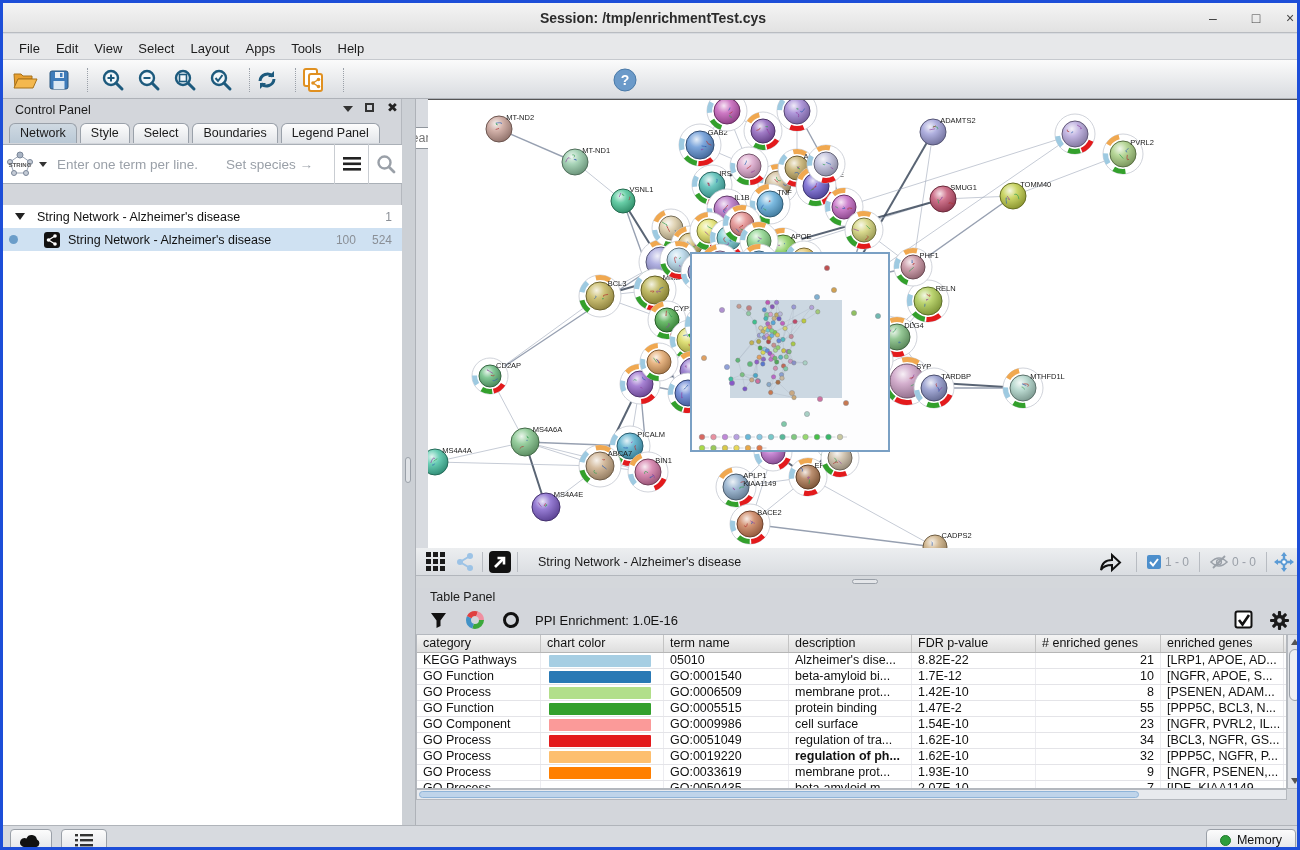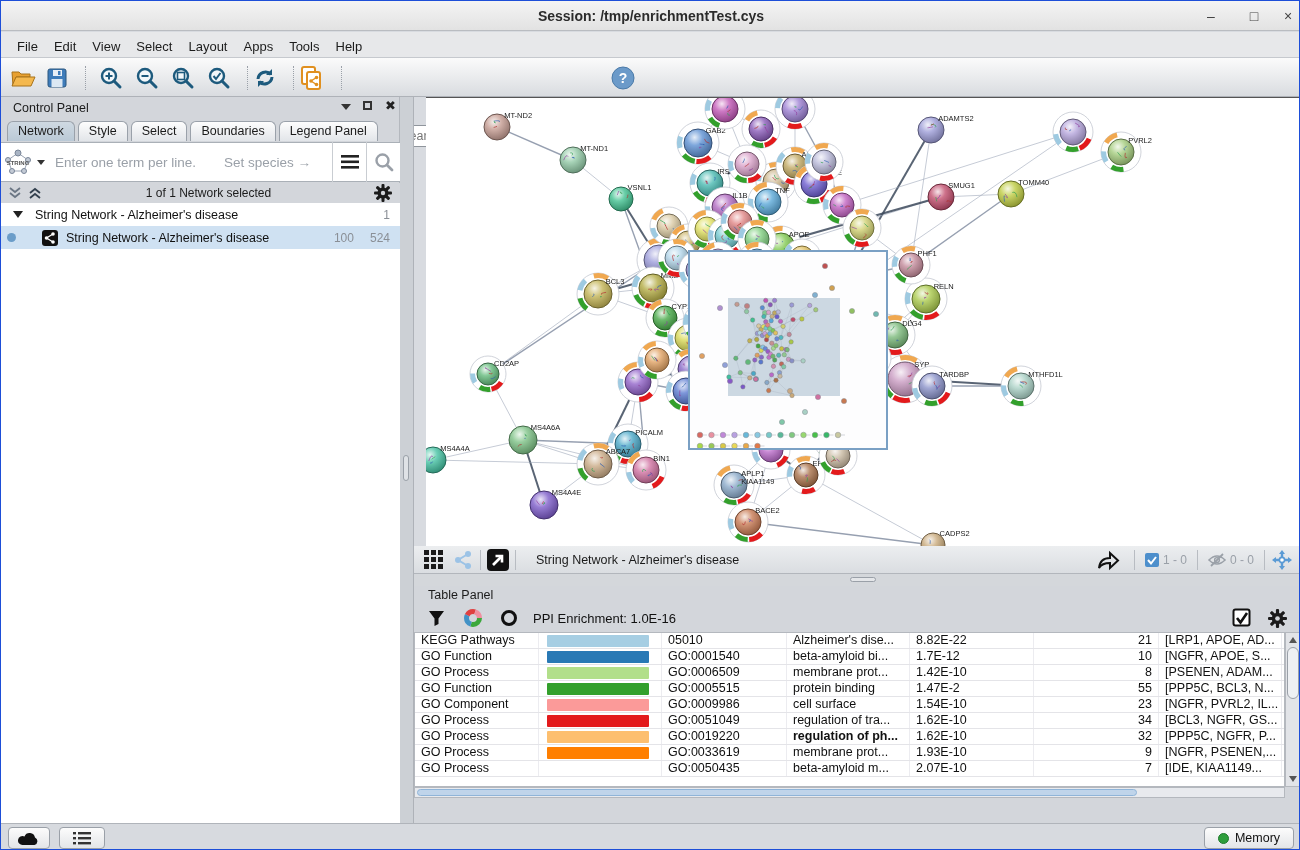--- a/index.html
+++ b/index.html
@@ -1,19 +1,19 @@
 <!DOCTYPE html>
 <html><head>
 <meta charset="utf-8">
 <style>
   html,body{margin:0;padding:0;background:#888;}
   *{box-sizing:border-box;}
   #app{position:relative;width:1300px;height:850px;background:#d8dbe0;
        font-family:"Liberation Sans","DejaVu Sans",sans-serif;overflow:hidden;
-       border:1px solid #1d4ed8;}
+       border:3px solid #1d4ed8;}
   .abs{position:absolute;}
   
   #titlebar{left:0;top:0;width:1300px;height:30px;
     background:linear-gradient(#f4f4f4,#e2e2e2);border-bottom:1px solid #b9bcc1;}
   #title{width:100%;text-align:center;line-height:30px;font-size:14px;font-weight:bold;color:#2b2b2b;}
   .winbtn{top:4px;width:30px;height:22px;text-align:center;line-height:22px;
     font-size:14px;color:#444;cursor:default;}
   
   #menubar{left:0;top:31px;width:1300px;height:26px;background:#e7e8ea;
     border-bottom:1px solid #c6c9ce;display:flex;align-items:flex-end;padding-left:8px;}
@@ -228,39 +228,20 @@
         </svg>
       </div>
       <div class="string-btn">
         <svg width="20" height="20" viewBox="0 0 20 20">
           <circle cx="8.5" cy="8.5" r="6" fill="none" stroke="#9aa0a8" stroke-width="2.4"></circle>
           <path d="M13 13 L18 18" stroke="#9aa0a8" stroke-width="2.8" stroke-linecap="round"></path>
         </svg>
       </div>
     </div>
 
-    <div class="abs" id="netsel-bar">
-      <svg width="16" height="14" style="margin-left:6px" viewBox="0 0 16 14">
-        <path d="M3 2 l5 4 l5-4 M3 7 l5 4 l5-4" fill="none" stroke="#6b7684" stroke-width="1.8"></path>
-      </svg>
-      <svg width="16" height="14" style="margin-left:4px" viewBox="0 0 16 14">
-        <path d="M3 12 l5-4 l5 4 M3 7 l5-4 l5 4" fill="none" stroke="#33404e" stroke-width="1.8"></path>
-      </svg>
-      <span id="netsel-label">1 of 1 Network selected</span>
-      <svg width="18" height="18" style="margin-right:8px" viewBox="0 0 18 18">
-        <g fill="#1b1b1b">
-          <rect x="7.5" y="0" width="3" height="18" rx="1"></rect>
-          <rect x="0" y="7.5" width="18" height="3" rx="1"></rect>
-          <rect x="7.5" y="0" width="3" height="18" rx="1" transform="rotate(45 9 9)"></rect>
-          <rect x="7.5" y="0" width="3" height="18" rx="1" transform="rotate(-45 9 9)"></rect>
-          <circle cx="9" cy="9" r="5.5"></circle>
-        </g>
-        <circle cx="9" cy="9" r="2.2" fill="#d3d6db"></circle>
-      </svg>
-    </div>
 
     <div class="abs" id="tree-bg"></div>
     <div class="abs tree-row" style="top:106px">
       <div style="margin-left:12px;width:0;height:0;border-left:5px solid transparent;border-right:5px solid transparent;border-top:7px solid #222"></div>
       <span style="margin-left:12px;flex:1">String Network - Alzheimer's disease</span>
       <span class="tree-count" style="margin-right:10px">1</span>
     </div>
     <div class="abs tree-row selected" style="top:129px">
       <div style="margin-left:6px;width:9px;height:9px;border-radius:50%;background:#6b9dc9"></div>
       <svg width="16" height="16" viewBox="0 0 16 16" style="margin-left:26px">
@@ -2107,20 +2088,29 @@
           <rect x="0" y="7.5" width="18" height="3" rx="1"></rect>
           <rect x="7.5" y="0" width="3" height="18" rx="1" transform="rotate(45 9 9)"></rect>
           <rect x="7.5" y="0" width="3" height="18" rx="1" transform="rotate(-45 9 9)"></rect>
           <circle cx="9" cy="9" r="5.5"></circle>
         </g>
         <circle cx="9" cy="9" r="2.2" fill="#d3d6db"></circle>
       </svg>
     </div>
 
     <div class="abs" id="tp-table">
+      <div class="thead" id="tp-thead">
+          <div class="th" style="width: 124px;">category</div>
+          <div class="th" style="width: 123px;">chart color</div>
+          <div class="th" style="width: 125px;">term name</div>
+          <div class="th" style="width: 123px;">description</div>
+          <div class="th" style="width: 124px;">FDR p-value</div>
+          <div class="th" style="width: 125px;"># enriched genes</div>
+          <div class="th" style="width: 123px;">enriched genes</div>
+        </div>
       <div id="tp-rows">
           <div class="trow">
             <div class="td" style="width: 124px;">KEGG Pathways</div>
             <div class="td" style="width: 123px; display: flex;">
               <div class="swatch" style="background: rgb(166, 206, 227);"></div>
             </div>
             <div class="td" style="width: 125px;">05010</div>
             <div class="td" style="width: 123px;">Alzheimer's dise...</div>
             <div class="td" style="width: 124px;">8.82E-22</div>
             <div class="td num" style="width: 125px;">21</div>

